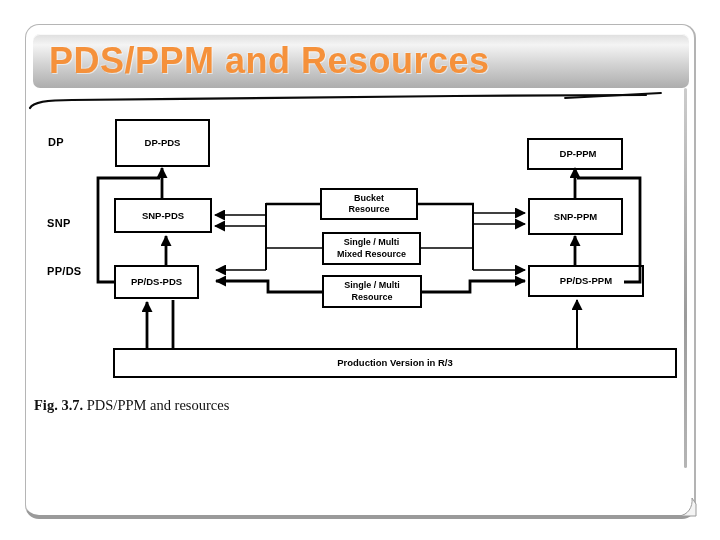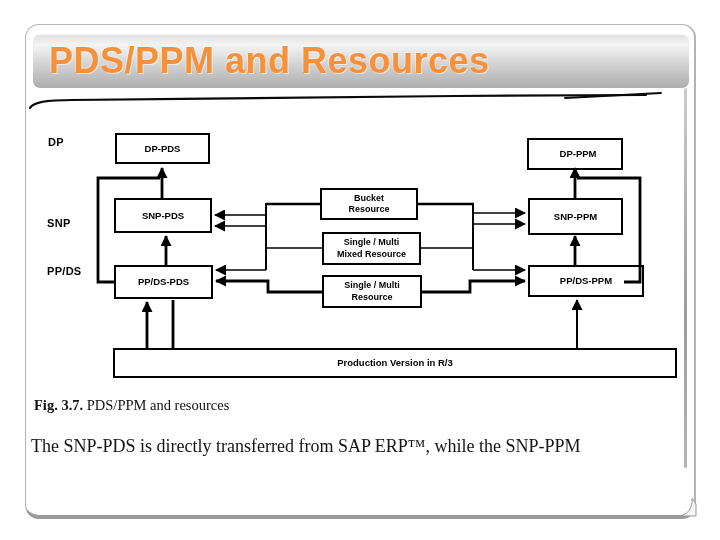--- a/index.html
+++ b/index.html
@@ -36,23 +36,23 @@
     background:linear-gradient(180deg,#cccccc,#9b9b9b 60%,#b5b5b5);
     border-radius:2px;
   }
   
   .dbox{
     position:absolute;background:#ffffff;border:2px solid #000000;
     display:flex;align-items:center;justify-content:center;text-align:center;
     font-weight:bold;color:#000;font-size:9.5px;line-height:1.25;
     white-space:pre-line;box-sizing:border-box;
   }
-  .b-dp-pds   {left:115px;top:133px;width:95px;height:31px;}
+  .b-dp-pds   {left:115px;top:119px;width:95px;height:48px;}
   .b-snp-pds  {left:114px;top:198px;width:98px;height:35px;}
-  .b-ppds-pds {left:114px;top:265px;width:99px;height:34px;}
+  .b-ppds-pds {left:114px;top:265px;width:85px;height:34px;}
   .b-bucket   {left:320px;top:188px;width:98px;height:32px;font-size:9px;}
   .b-mixed    {left:322px;top:232px;width:99px;height:33px;font-size:9px;}
   .b-single   {left:322px;top:275px;width:100px;height:33px;font-size:9px;}
   .b-dp-ppm   {left:527px;top:138px;width:96px;height:32px;padding-left:6px;}
   .b-snp-ppm  {left:528px;top:198px;width:95px;height:37px;}
   .b-ppds-ppm {left:528px;top:265px;width:116px;height:32px;}
   .b-prod     {left:113px;top:348px;width:564px;height:30px;font-size:9.5px;}
   
   .row-label{
     position:absolute;font-weight:bold;font-size:11px;color:#000;letter-spacing:.3px;
@@ -144,14 +144,13 @@
   </g>
 
   <path d="M679,516 C688,515 693,507 692,498 L696,504 L696,516 Z" fill="#f4f4f4" stroke="#9a9a9a" stroke-width="1"></path>
 </svg>
 
 <div class="fig-caption">
   <span class="cap-prefix">Fig. 3.7.</span><span> PDS/PPM and resources</span>
 </div>
 
 <div class="body-text">
-  <div>The SNP-PDS is directly transferred from SAP ERP™, while the SNP-PPM</div>
 </div>
 
 </body></html>

